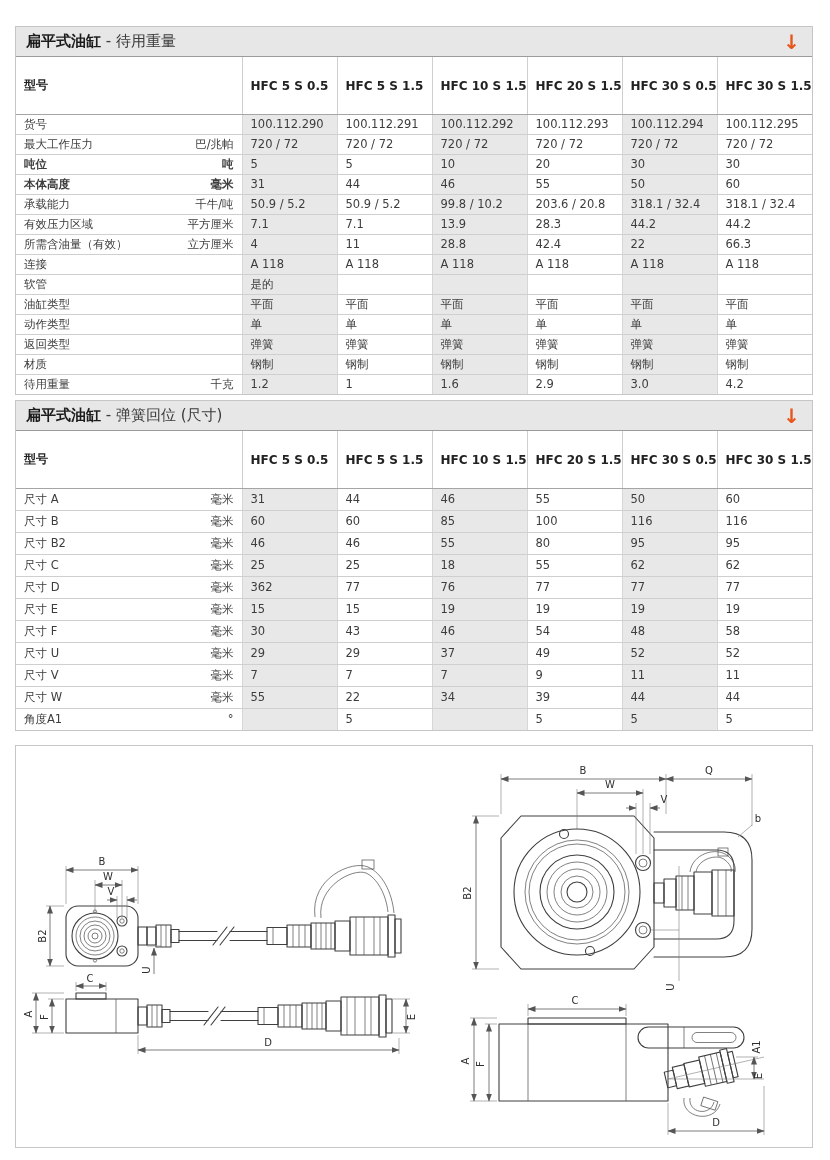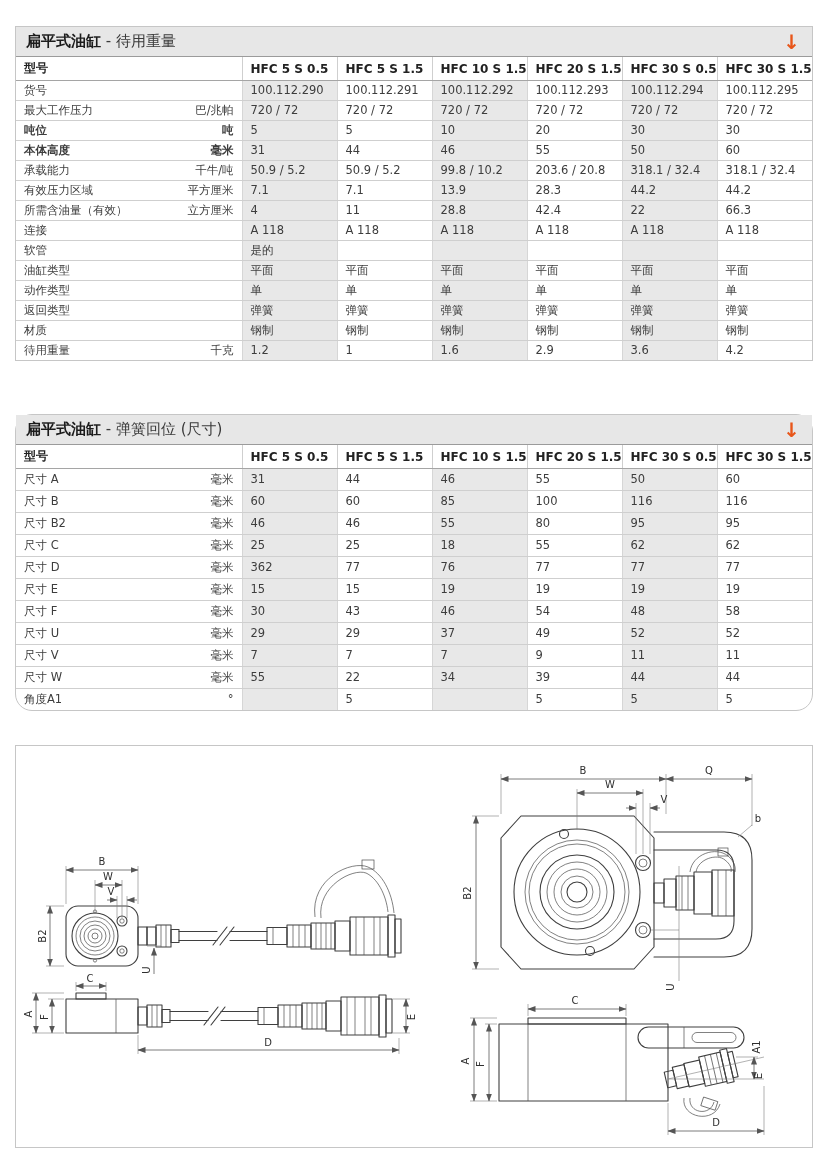--- a/index.html
+++ b/index.html
@@ -1,29 +1,29 @@
 <!DOCTYPE html>
 <html><head>
 <meta charset="utf-8">
 <style>
   html,body{margin:0;padding:0;background:#fff;}
   .page{position:relative;width:830px;height:1160px;background:#fff;overflow:hidden;
         font-family:"DejaVu Sans","Liberation Sans",sans-serif;}
   .panel{position:absolute;left:15px;width:798px;background:#fff;border:1px solid #c6c6c6;box-sizing:border-box;}
   #t1{top:26px;}
-  #t2{top:414px;border-radius:17px;}
+  #t2{top:400px;}
   .panel-header{height:30px;display:flex;align-items:center;background:#e7e7e7;
                 border-bottom:1px solid #9b9b9b;padding:0 8px 0 10px;box-sizing:border-box;}
   .title{flex:1;font-size:15px;color:#1c1c1c;white-space:nowrap;}
   .title .tm{font-weight:bold;text-align:center;}
   .title .ts{font-weight:normal;color:#3a3a3a;}
   .arrow{font-size:20px;font-weight:bold;line-height:1;color:#e8561a;padding-right:4px;}
   table{width:100%;border-collapse:collapse;table-layout:fixed;font-size:11.5px;color:#3d3d3d;}
   col.c0{width:226px;}
-  thead th{font-weight:bold;color:#222;text-align:left;padding:3px 8px;font-size:12px;
+  thead th{font-weight:bold;color:#222;text-align:left;padding:20px 8px;font-size:12px;
            border-bottom:1px solid #a5a5a5;background:#fff;overflow:hidden;white-space:nowrap;}
   thead th + th{border-left:1px solid #cfcfcf;}
   td{padding:2px 8px;border-bottom:1px solid #cfcfcf;line-height:15px;overflow:hidden;white-space:nowrap;}
   #t2 td{padding:3px 8px;}
   td.lbl .unit{float:right;}
   tr.bold td.lbl{font-weight:bold;}
   td.val{border-left:1px solid #d6d6d6;}
   td.val.shade{background:#e8e8e8;}
   tbody tr:last-child td{border-bottom:none;}
   #draw{top:745px;height:403px;}
@@ -184,21 +184,21 @@
             <td class="val">钢制</td>
             <td class="val shade">钢制</td>
             <td class="val">钢制</td>
           </tr>
           <tr>
             <td class="lbl"><span>待用重量</span><span class="unit">千克</span></td>
             <td class="val shade">1.2</td>
             <td class="val">1</td>
             <td class="val shade">1.6</td>
             <td class="val">2.9</td>
-            <td class="val shade">3.6</td>
+            <td class="val shade">3.0</td>
             <td class="val">4.2</td>
           </tr>
         </tbody>
     </table>
   </section>
 
   <section class="panel" id="t2">
     <div class="panel-header">
       <div class="title">
         <span class="tm">扁平式油缸</span><span class="ts"> - 弹簧回位 (尺寸)</span>

